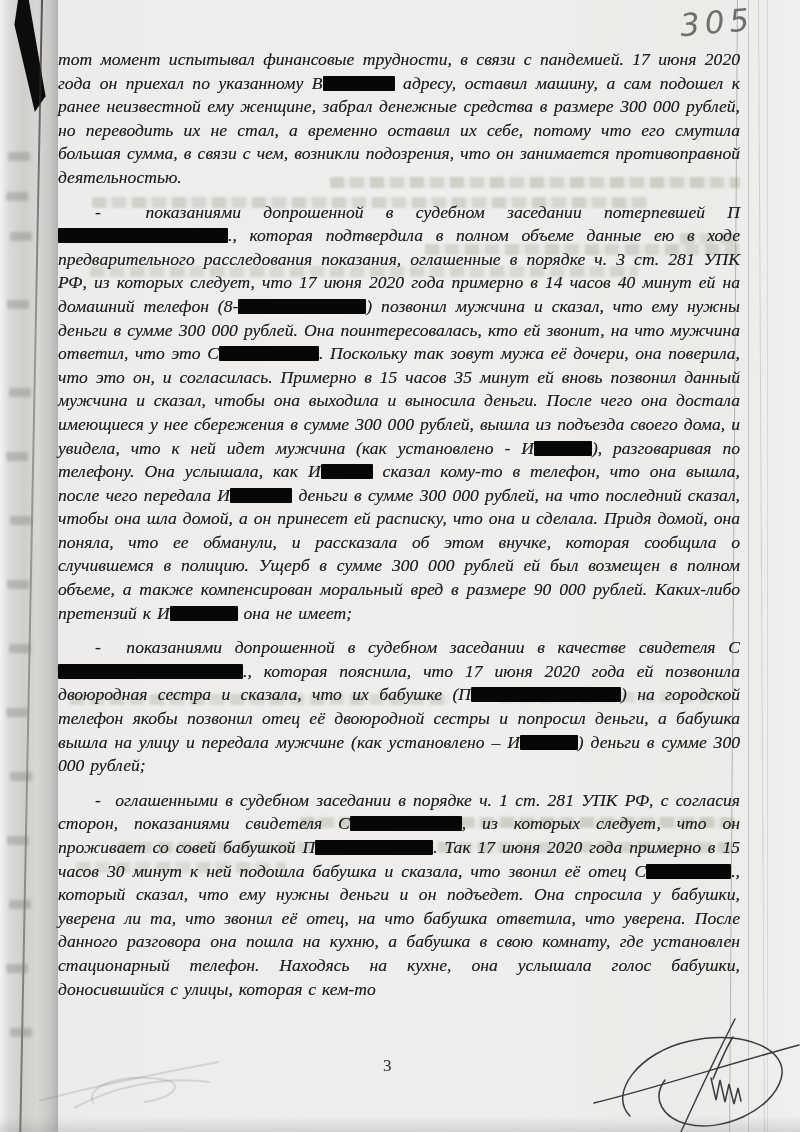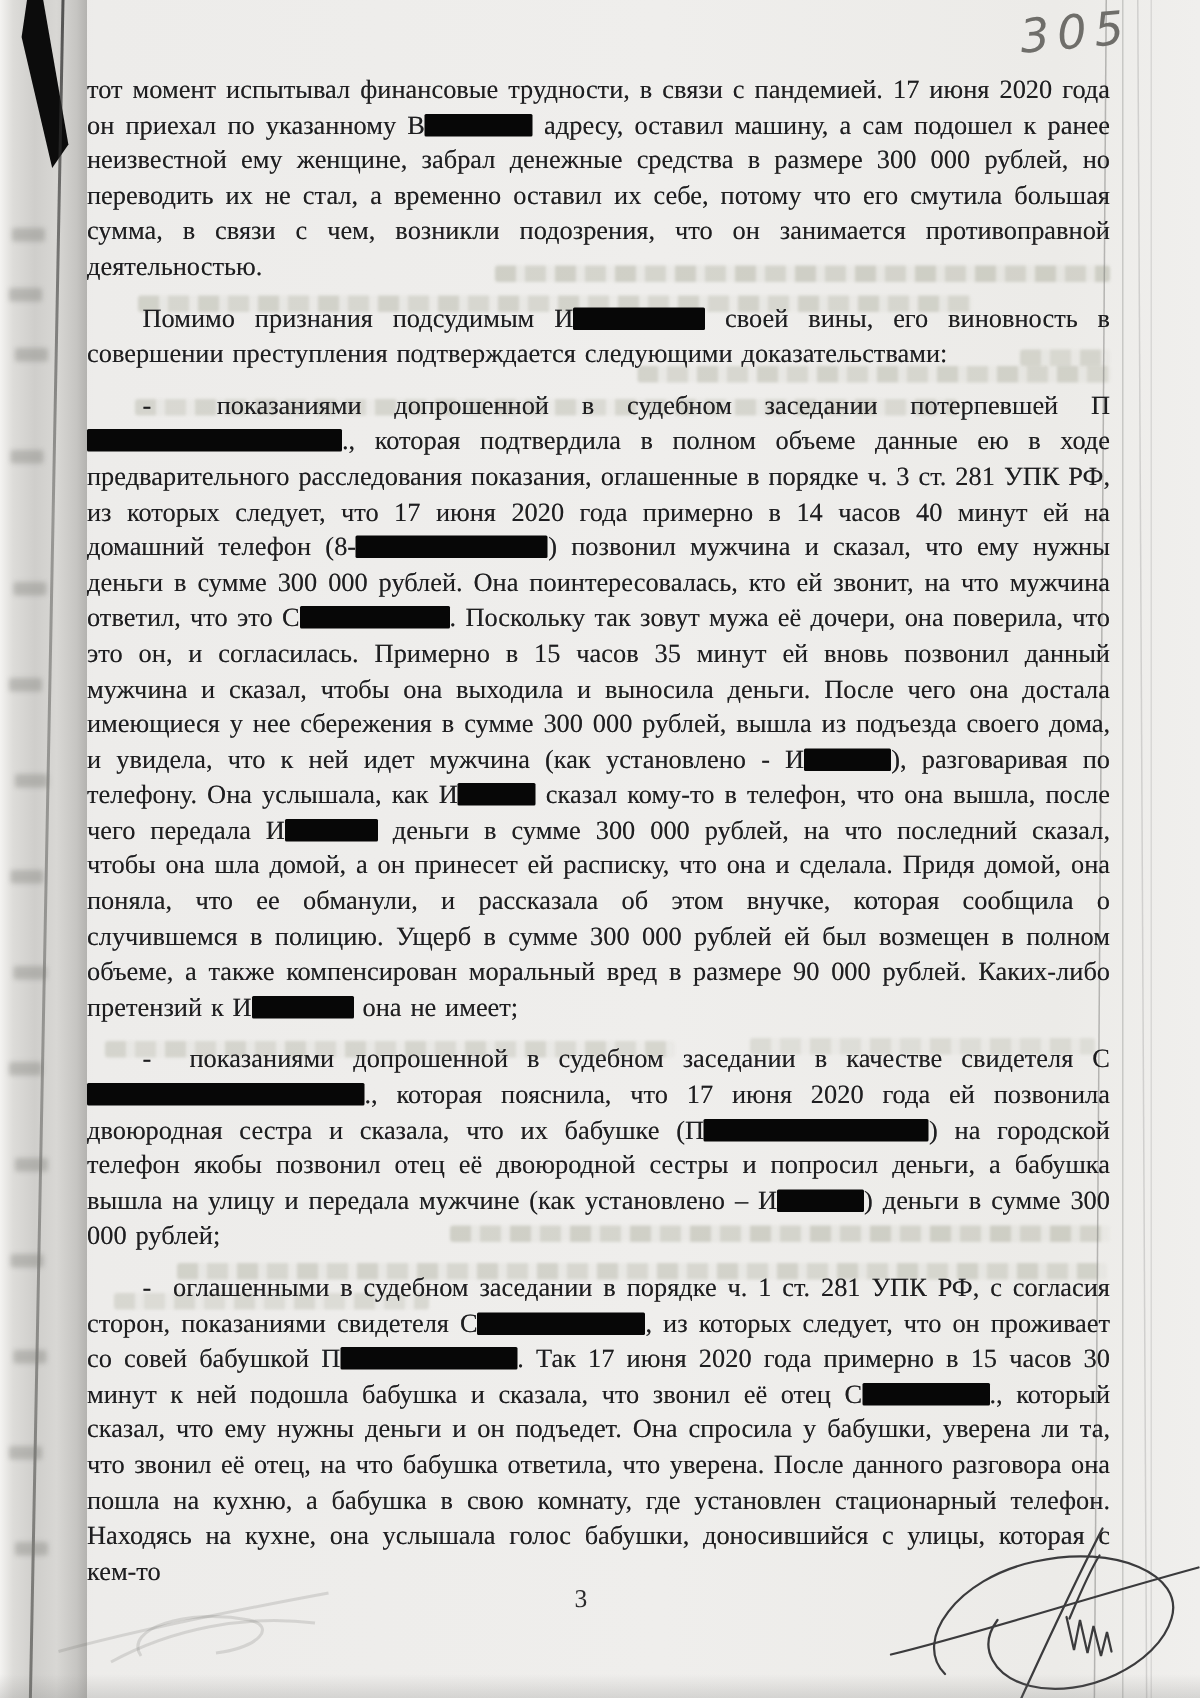--- a/index.html
+++ b/index.html
@@ -20,21 +20,21 @@
   .bottom-shade{position:absolute;bottom:0;left:0;right:0;height:16px;
     background:linear-gradient(180deg,rgba(120,120,118,0),rgba(120,120,118,.22));}
 
   .handwritten{position:absolute;left:680px;top:4px;font-family:"DejaVu Sans",sans-serif;
     font-size:31px;font-style:italic;font-weight:300;color:#6f6e6a;
     transform:rotate(-5deg);letter-spacing:5px;}
 
   .textblock{position:absolute;left:58px;top:48px;width:682px;
     font-family:"Liberation Serif","DejaVu Serif",serif;font-size:17.6px;line-height:23.6px;
     color:#1e1e20;text-align:justify;word-spacing:1.5px;
-    text-shadow:0 0 .4px rgba(30,30,30,.55);}
+    text-shadow:0 0 .4px rgba(30,30,30,.55);font-style:italic;}
   .para{margin:0;}
   .para.indent{text-indent:37px;}
   .para + .para{margin-top:11px;}
   .redact{display:inline-block;height:15px;background:#070707;vertical-align:-2px;border-radius:1px;}
 
   .pagenum{position:absolute;left:383px;top:1056px;font-family:"Liberation Serif",serif;
     font-size:17px;color:#2a2a2c;}
 
   .ghost-line{position:absolute;height:11px;filter:blur(1.1px);border-radius:2px;
     background:repeating-linear-gradient(90deg,rgba(125,128,102,.55) 0 14px,rgba(125,128,102,.12) 14px 20px,
@@ -83,21 +83,20 @@
 
   <div class="edge-line e1"></div>
   <div class="edge-line e2"></div>
   <div class="edge-line e3"></div>
   <div class="edge-line e4"></div>
 
   <div class="handwritten">305</div>
 
   <div class="textblock">
       <p class="para">тот момент испытывал финансовые трудности, в связи с пандемией. 17 июня 2020 года он приехал по указанному В<span class="redact" style="width: 72px; background: rgb(7, 7, 7);"></span> адресу, оставил машину, а сам подошел к ранее неизвестной ему женщине, забрал денежные средства в размере 300 000 рублей, но переводить их не стал, а временно оставил их себе, потому что его смутила большая сумма, в связи с чем, возникли подозрения, что он занимается противоправной деятельностью.</p>
-      <p class="para indent">Помимо признания подсудимым И<span class="redact" style="width: 88px; background: rgb(7, 7, 7);"></span> своей вины, его виновность в совершении преступления подтверждается следующими доказательствами:</p>
       <p class="para indent">-&nbsp;&nbsp;показаниями допрошенной в судебном заседании потерпевшей П<span class="redact" style="width: 170px; background: rgb(7, 7, 7);"></span>., которая подтвердила в полном объеме данные ею в ходе предварительного расследования показания, оглашенные в порядке ч. 3 ст. 281 УПК РФ, из которых следует, что 17 июня 2020 года примерно в 14 часов 40 минут ей на домашний телефон (8-<span class="redact" style="width: 128px; background: rgb(7, 7, 7);"></span>) позвонил мужчина и сказал, что ему нужны деньги в сумме 300 000 рублей. Она поинтересовалась, кто ей звонит, на что мужчина ответил, что это С<span class="redact" style="width: 100px; background: rgb(7, 7, 7);"></span>. Поскольку так зовут мужа её дочери, она поверила, что это он, и согласилась. Примерно в 15 часов 35 минут ей вновь позвонил данный мужчина и сказал, чтобы она выходила и выносила деньги. После чего она достала имеющиеся у нее сбережения в сумме 300 000 рублей, вышла из подъезда своего дома, и увидела, что к ней идет мужчина (как установлено - И<span class="redact" style="width: 58px; background: rgb(7, 7, 7);"></span>), разговаривая по телефону. Она услышала, как И<span class="redact" style="width: 52px; background: rgb(7, 7, 7);"></span> сказал кому-то в телефон, что она вышла, после чего передала И<span class="redact" style="width: 62px; background: rgb(7, 7, 7);"></span> деньги в сумме 300 000 рублей, на что последний сказал, чтобы она шла домой, а он принесет ей расписку, что она и сделала. Придя домой, она поняла, что ее обманули, и рассказала об этом внучке, которая сообщила о случившемся в полицию. Ущерб в сумме 300 000 рублей ей был возмещен в полном объеме, а также компенсирован моральный вред в размере 90 000 рублей. Каких-либо претензий к И<span class="redact" style="width: 68px; background: rgb(7, 7, 7);"></span> она не имеет;</p>
       <p class="para indent">-&nbsp;&nbsp;показаниями допрошенной в судебном заседании в качестве свидетеля С<span class="redact" style="width: 185px; background: rgb(7, 7, 7);"></span>., которая пояснила, что 17 июня 2020 года ей позвонила двоюродная сестра и сказала, что их бабушке (П<span class="redact" style="width: 150px; background: rgb(7, 7, 7);"></span>) на городской телефон якобы позвонил отец её двоюродной сестры и попросил деньги, а бабушка вышла на улицу и передала мужчине (как установлено – И<span class="redact" style="width: 58px; background: rgb(7, 7, 7);"></span>) деньги в сумме 300 000 рублей;</p>
       <p class="para indent">-&nbsp;&nbsp;оглашенными в судебном заседании в порядке ч. 1 ст. 281 УПК РФ, с согласия сторон, показаниями свидетеля С<span class="redact" style="width: 112px; background: rgb(7, 7, 7);"></span>, из которых следует, что он проживает со совей бабушкой П<span class="redact" style="width: 118px; background: rgb(7, 7, 7);"></span>. Так 17 июня 2020 года примерно в 15 часов 30 минут к ней подошла бабушка и сказала, что звонил её отец С<span class="redact" style="width: 85px; background: rgb(7, 7, 7);"></span>., который сказал, что ему нужны деньги и он подъедет. Она спросила у бабушки, уверена ли та, что звонил её отец, на что бабушка ответила, что уверена. После данного разговора она пошла на кухню, а бабушка в свою комнату, где установлен стационарный телефон. Находясь на кухне, она услышала голос бабушки, доносившийся с улицы, которая с кем-то</p>
     </div>
 
   <div class="pagenum">3</div>
 
   <svg class="signature" width="210" height="120" viewBox="0 0 210 120">
     <g fill="none" stroke="#3b3b3d" stroke-width="1.5" stroke-linecap="round">
       <path d="M 38 100 C 16 78, 46 36, 98 25 C 152 13, 198 34, 189 63 C 180 94, 130 117, 95 108 C 71 102, 59 83, 73 64"></path>

